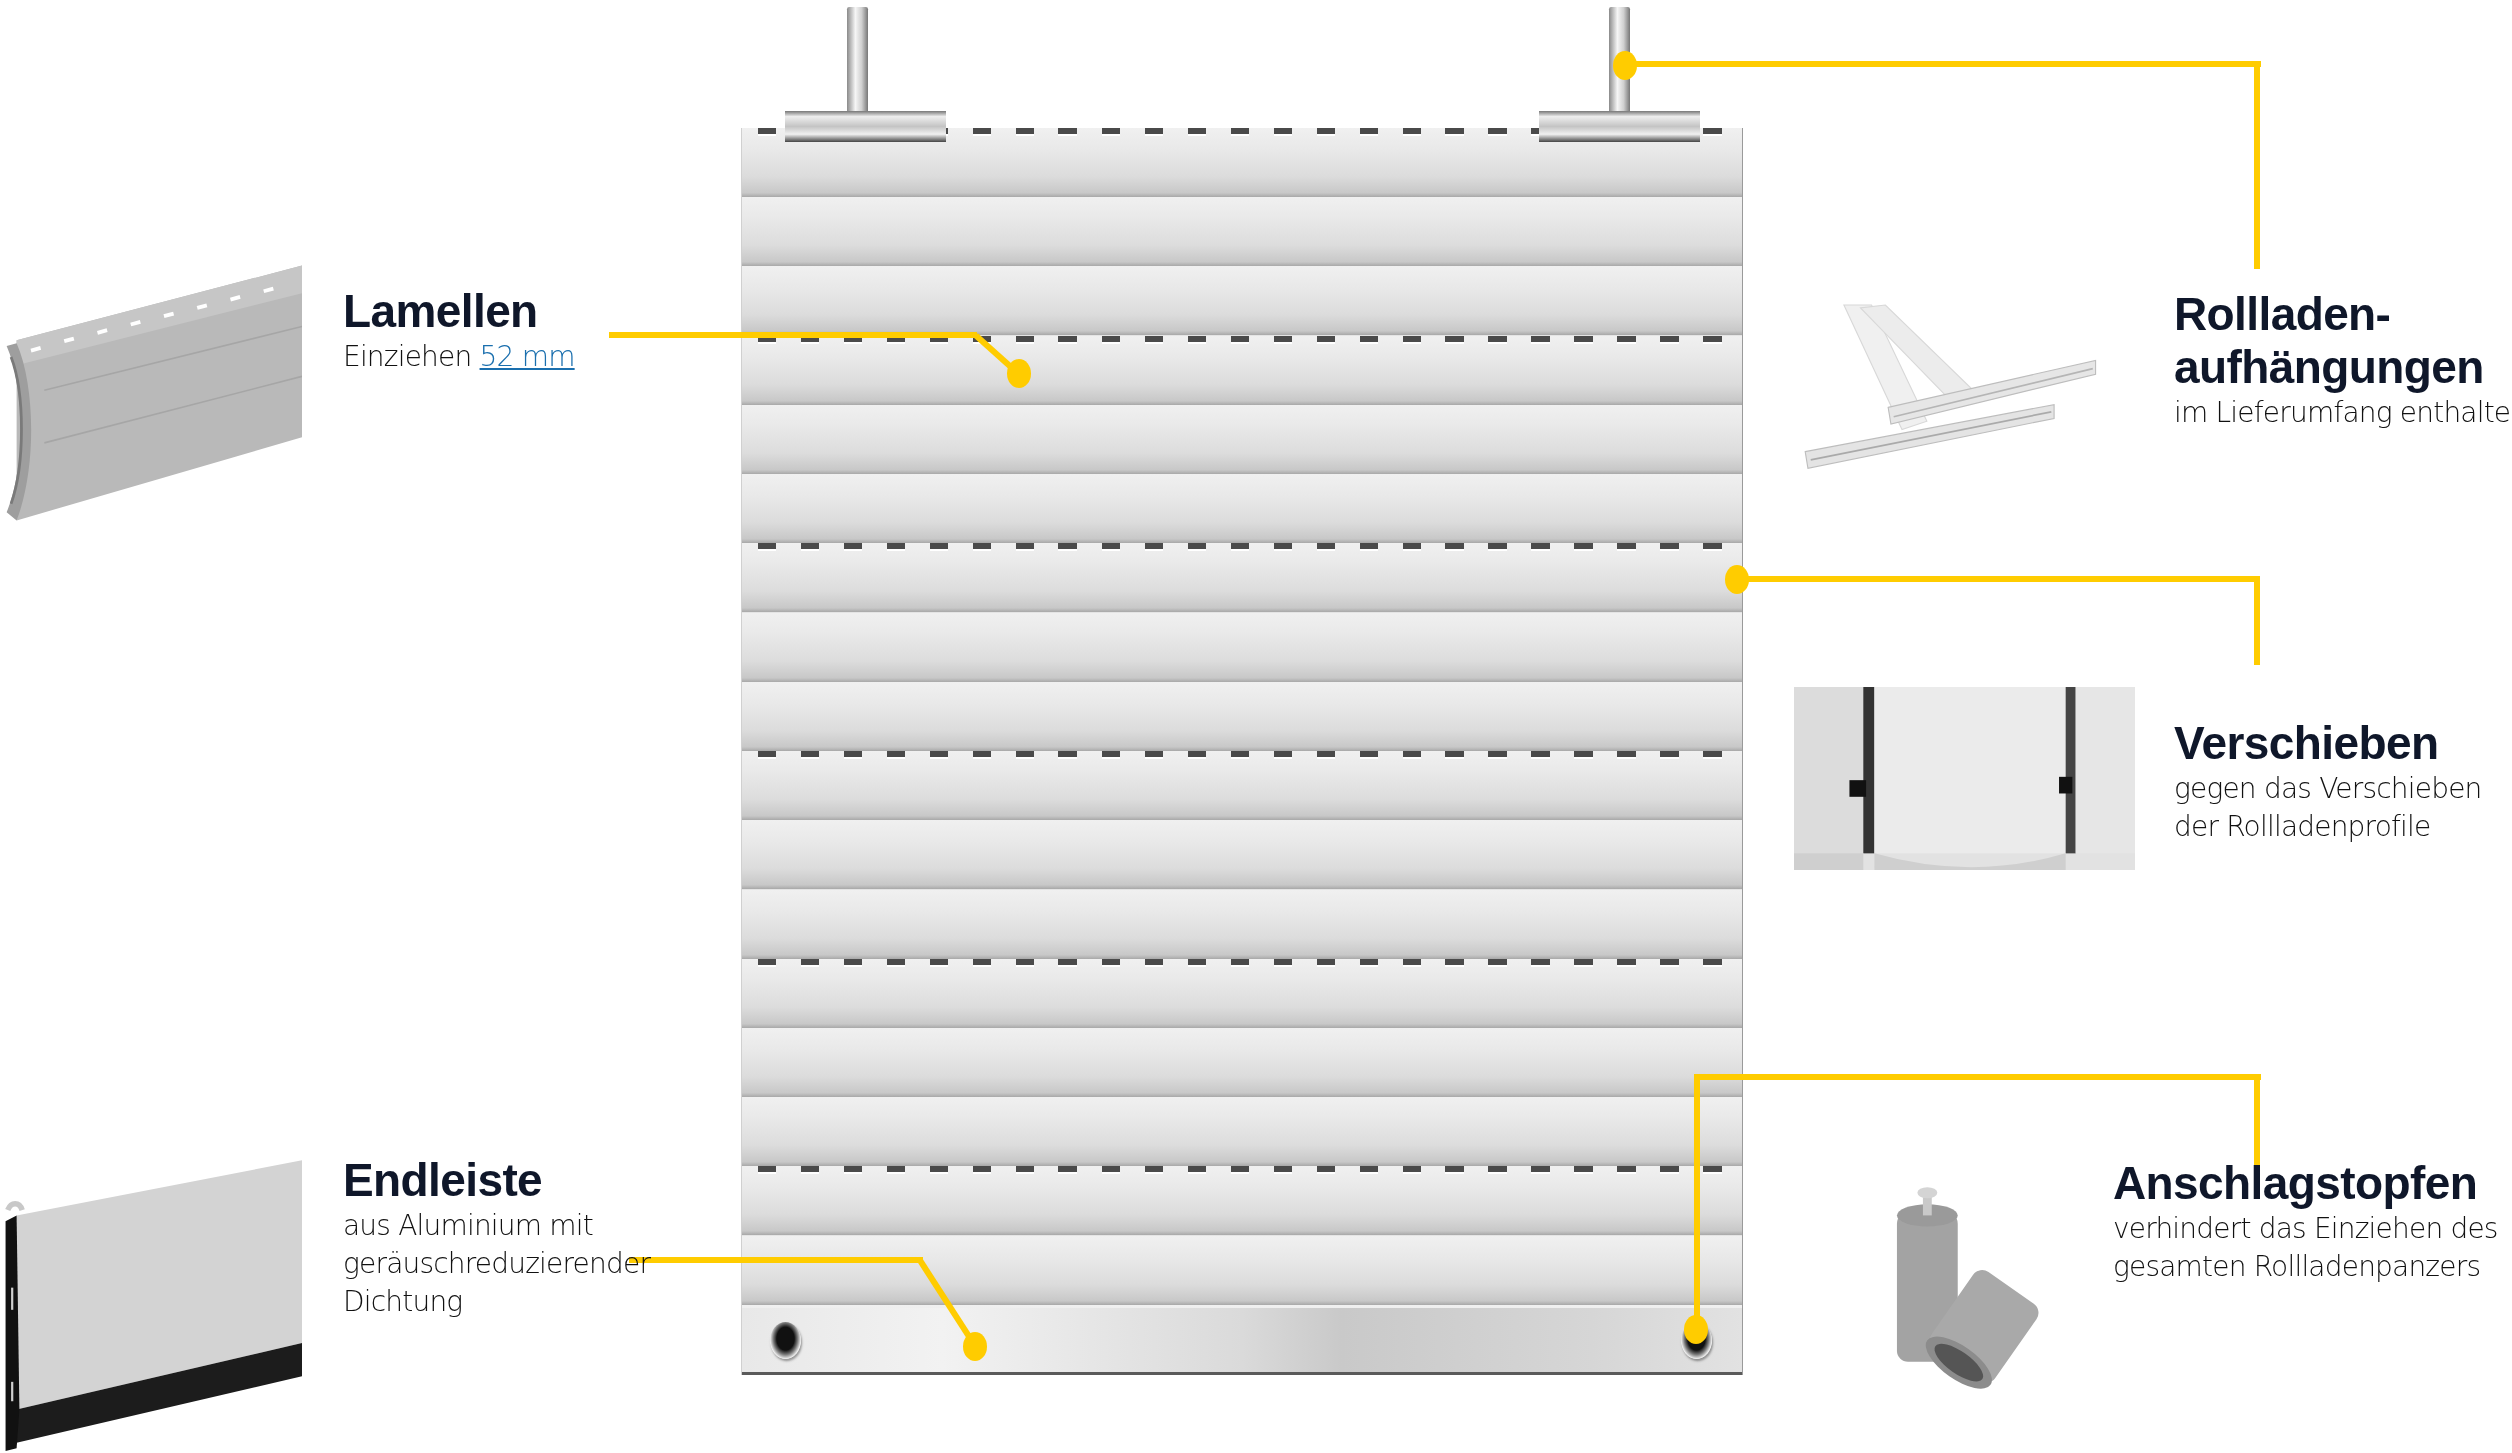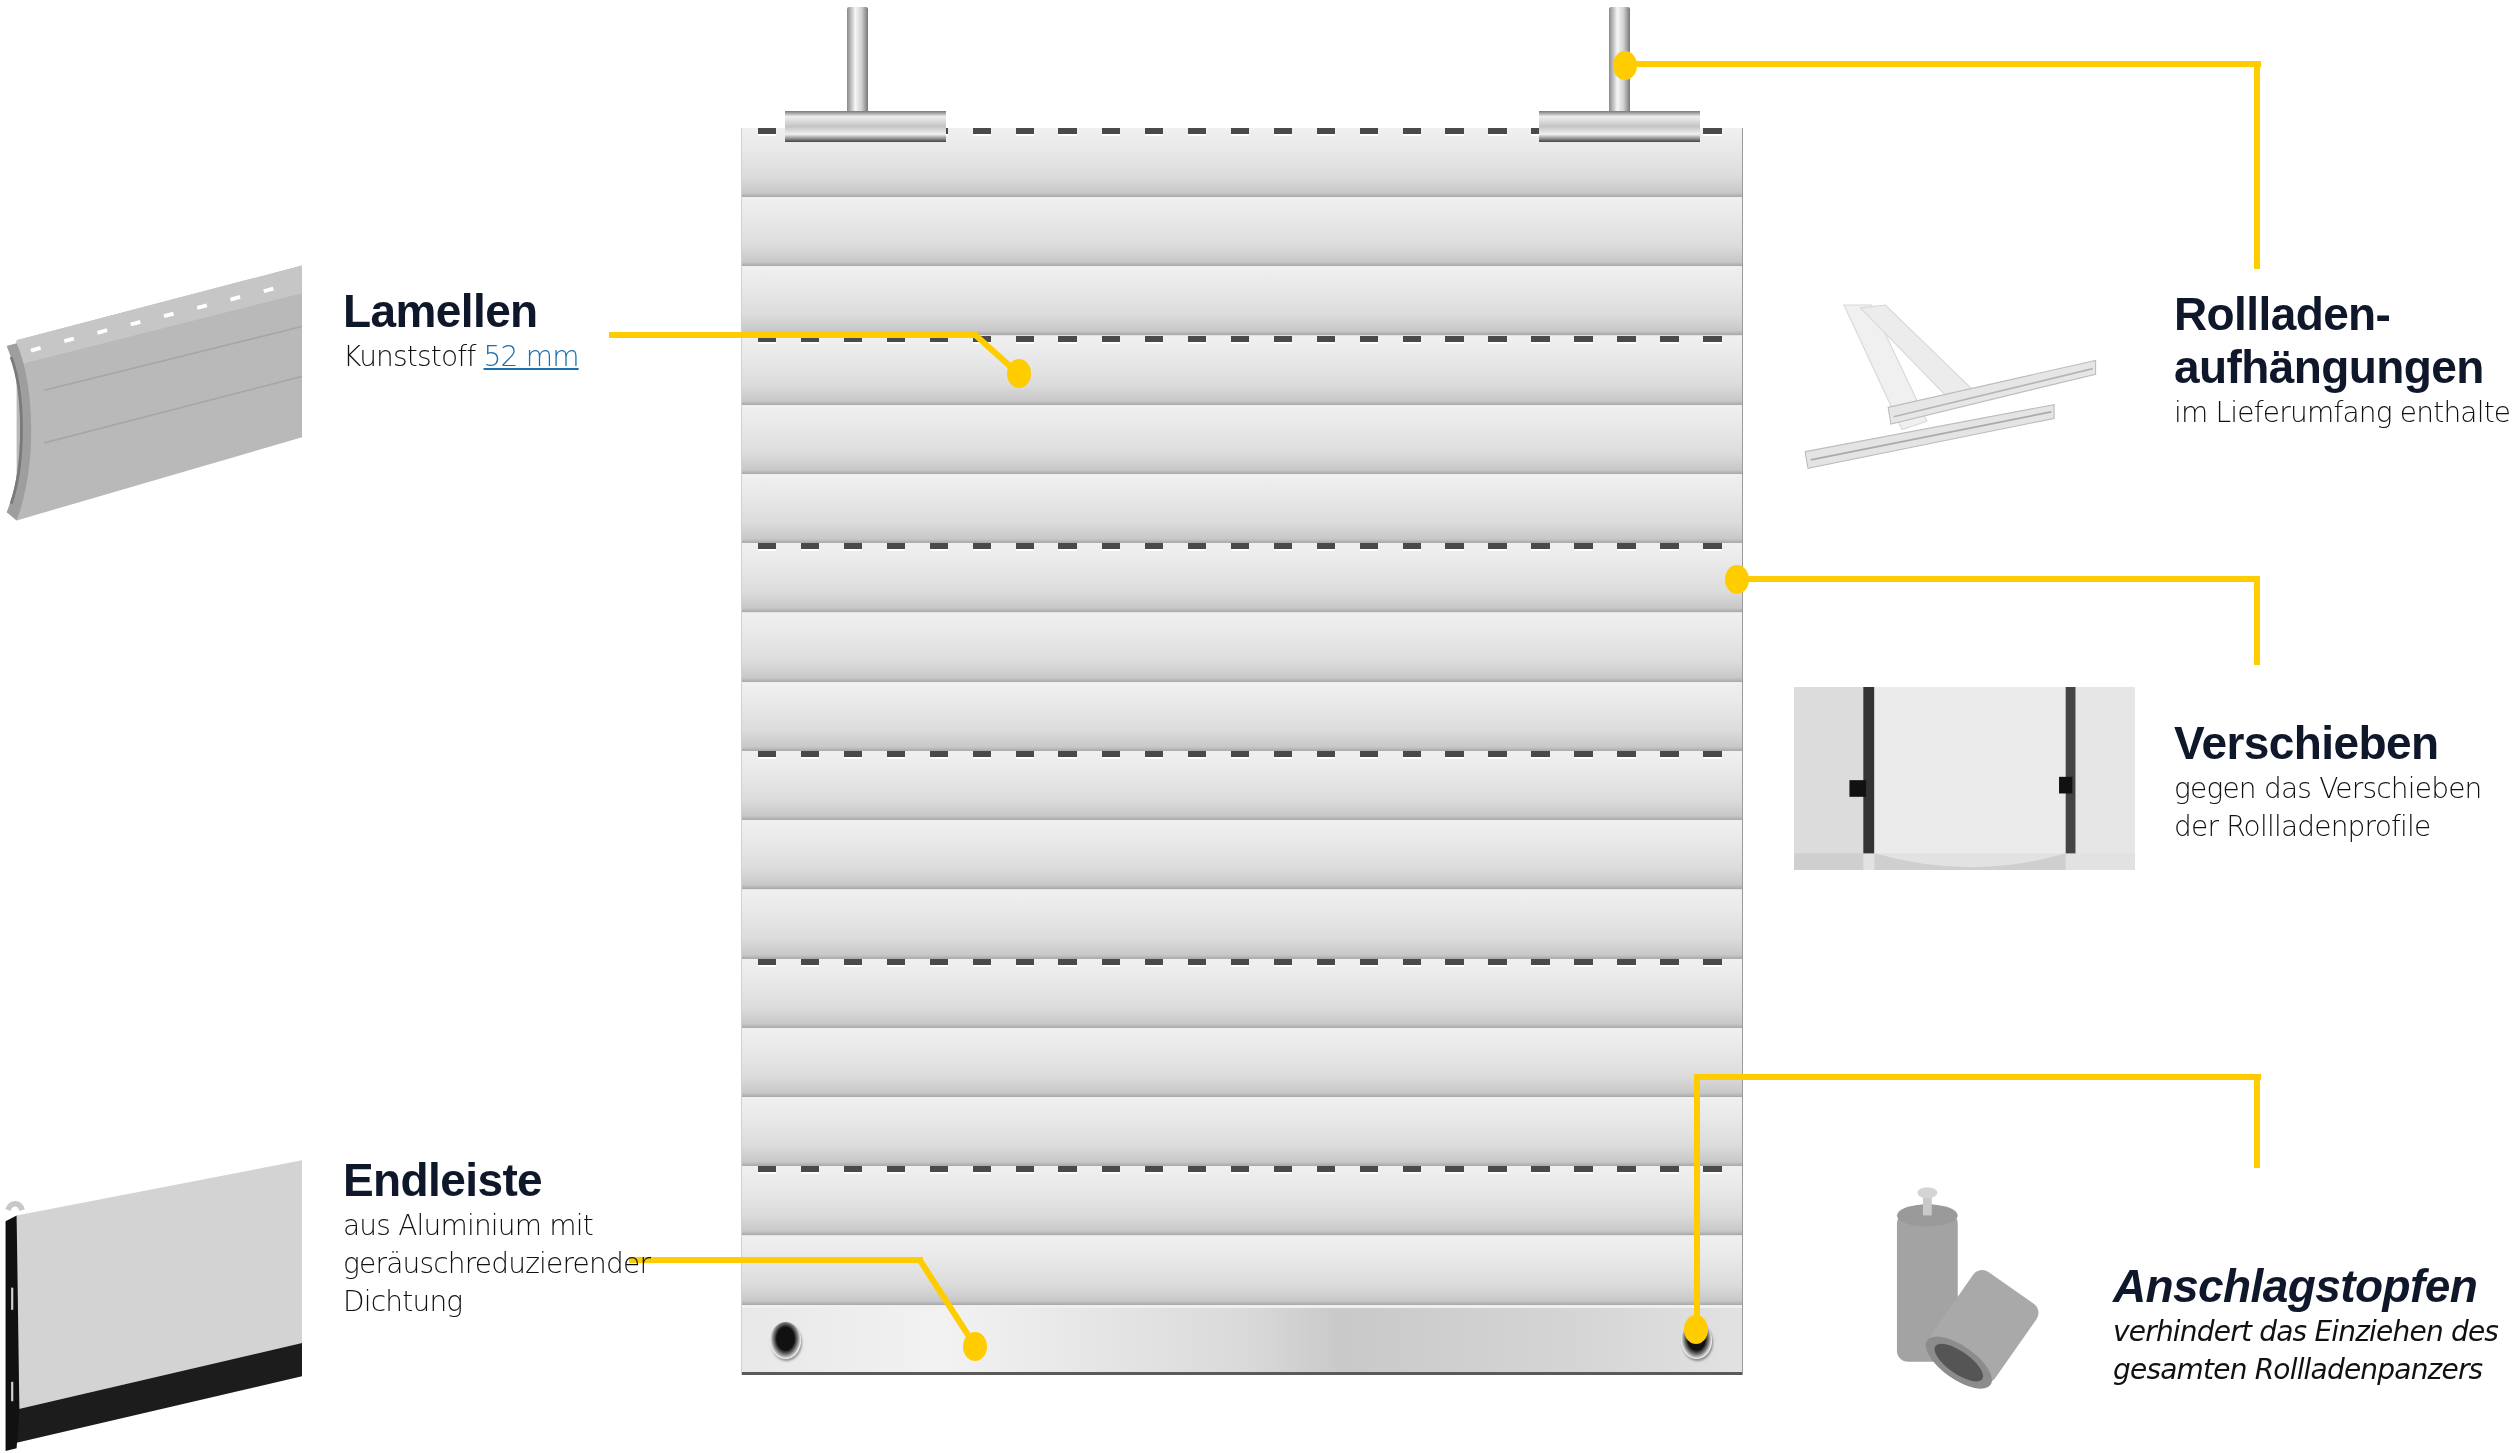--- a/index.html
+++ b/index.html
@@ -162,21 +162,21 @@
   <ellipse cx="100" cy="14" rx="18" ry="10" fill="#d4d4d4"></ellipse>
   <g transform="rotate(35 200 260)">
     <rect x="130" y="170" width="140" height="170" rx="20" fill="#a9a9a9"></rect>
     <ellipse cx="200" cy="335" rx="70" ry="30" fill="#8c8c8c"></ellipse>
     <ellipse cx="200" cy="335" rx="52" ry="20" fill="#555"></ellipse>
   </g>
 </svg>
 
 <div class="abs" style="left:343px; top:285px;">
   <div class="title">Lamellen</div>
-  <div class="desc"><span>Kunststoff </span><span class="accent-blue">52 mm</span></div>
+  <div class="desc"><span>Einziehen </span><span class="accent-blue">52 mm</span></div>
 </div>
 
 <div class="abs" style="left:343px; top:1154px;">
   <div class="title">Endleiste</div>
   <div class="desc">aus Aluminium mit</div>
   <div class="desc">geräuschreduzierender</div>
   <div class="desc">Dichtung</div>
 </div>
 
 <div class="abs" style="left:2174px; top:288px;">
@@ -184,18 +184,18 @@
   <div class="title">aufhängungen</div>
   <div class="desc">im Lieferumfang enthalten</div>
 </div>
 
 <div class="abs" style="left:2174px; top:717px;">
   <div class="title">Verschieben</div>
   <div class="desc">gegen das Verschieben</div>
   <div class="desc">der Rollladenprofile</div>
 </div>
 
-<div class="abs" style="left:2113px; top:1260px;font-style:italic;">
+<div class="abs" style="left:2113px; top:1157px;">
   <div class="title">Anschlagstopfen</div>
   <div class="desc">verhindert das Einziehen des</div>
   <div class="desc">gesamten Rollladenpanzers</div>
 </div>
 
 
 </body></html>

